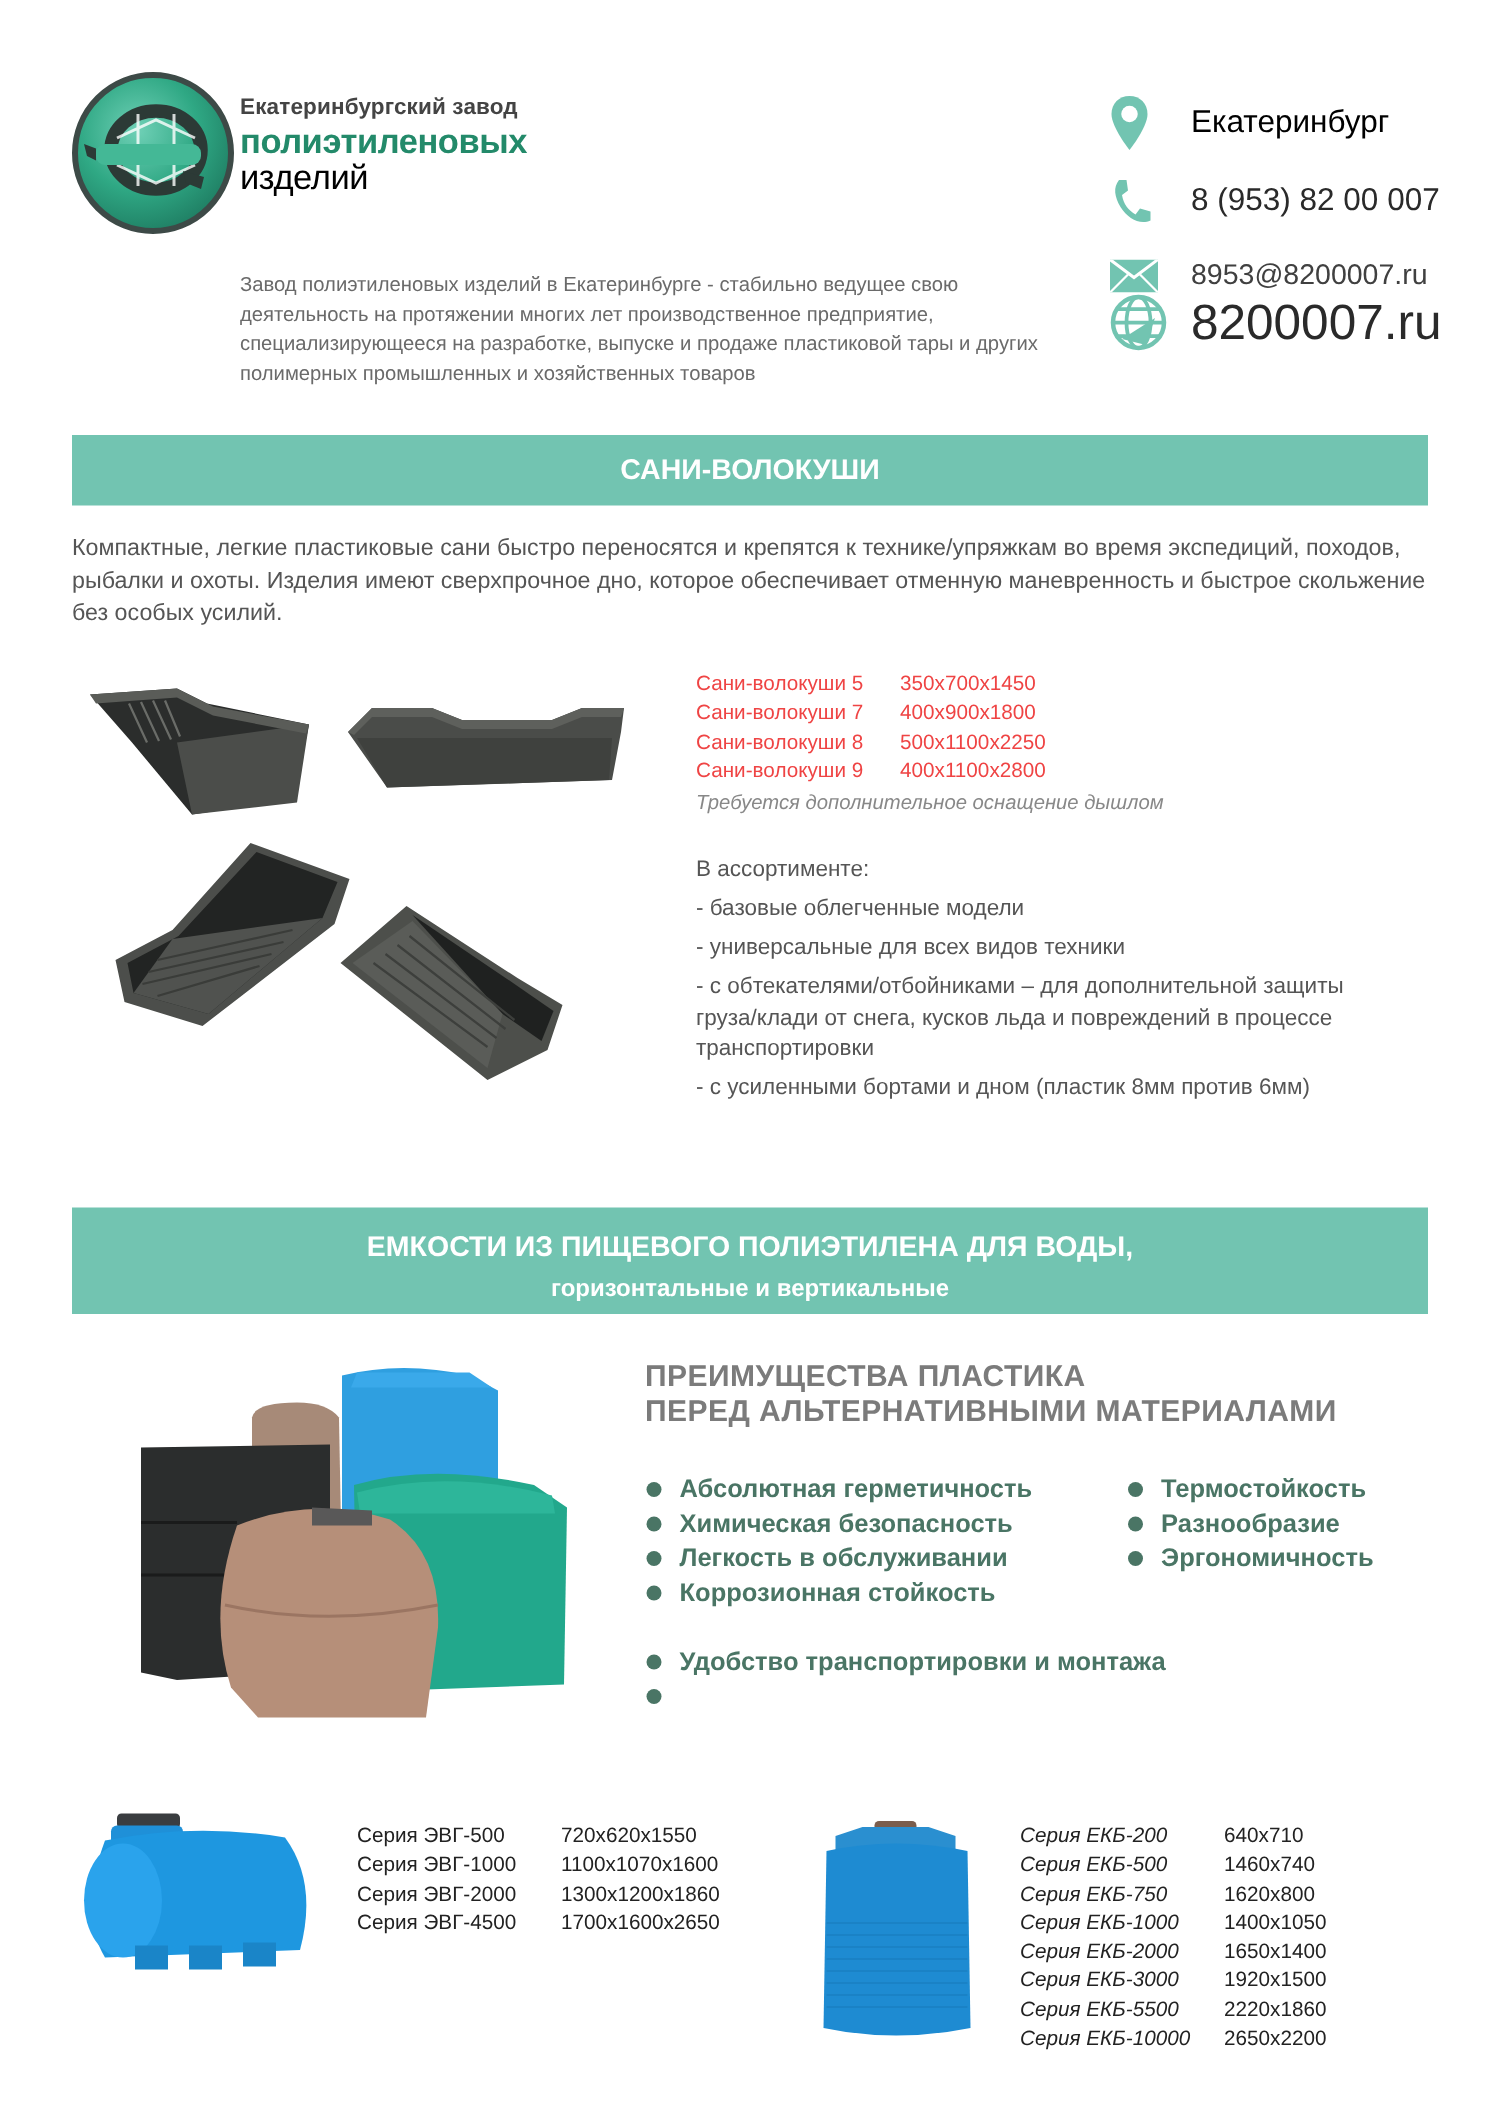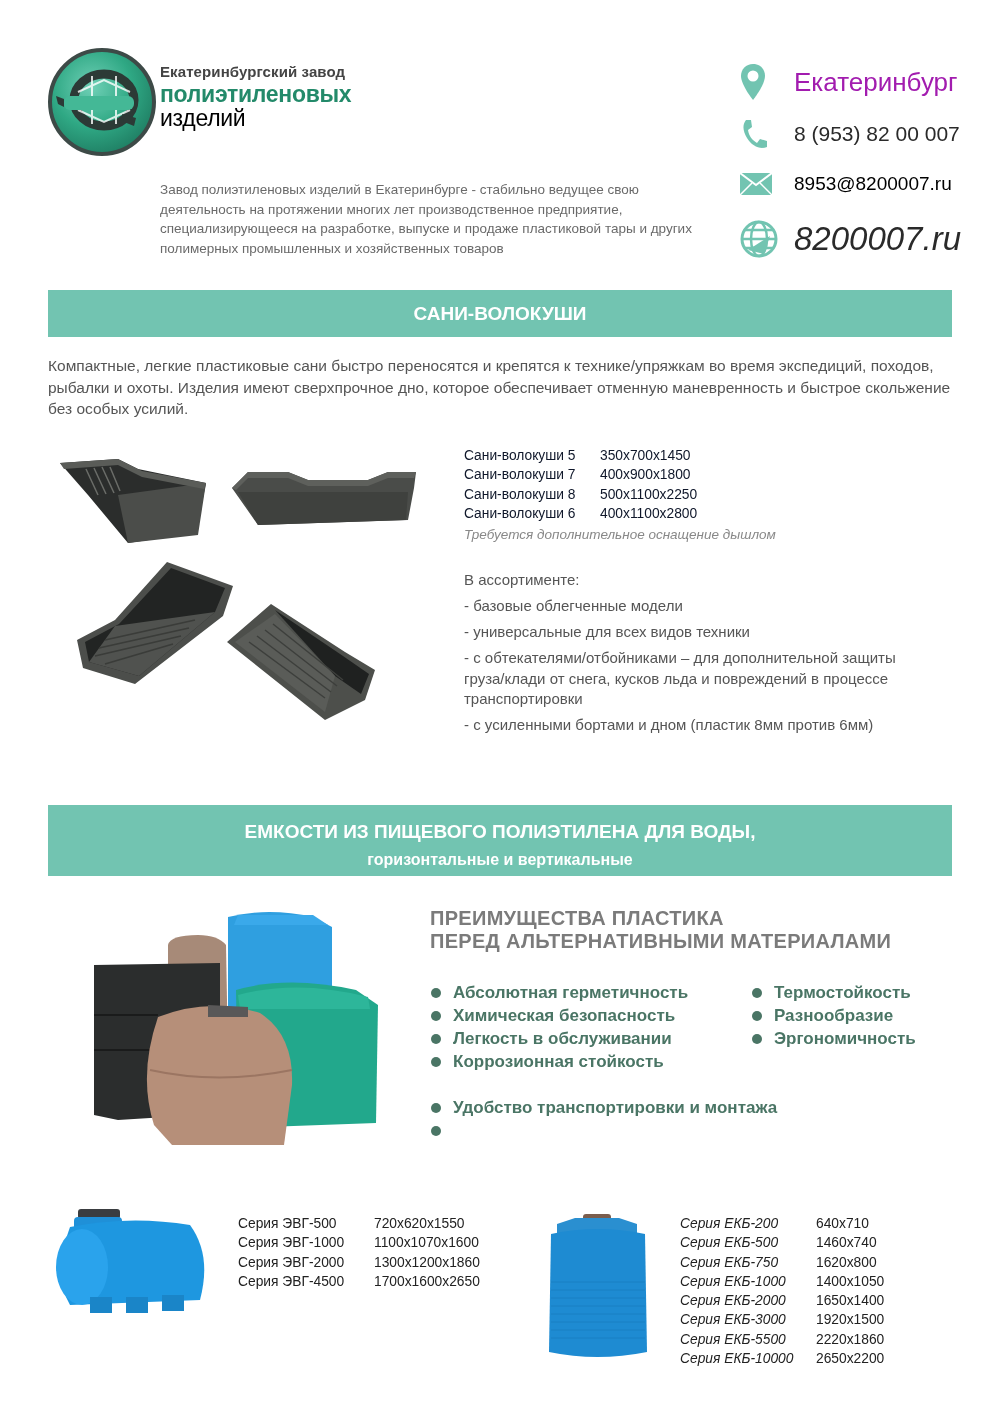--- a/index.html
+++ b/index.html
@@ -17,42 +17,42 @@
   .logo-line2 { left:160px; top:82px; font-size:23px; font-weight:bold; color:#238a6a; line-height:24px; letter-spacing:-0.3px; }
   .logo-line3 { left:160px; top:106px; font-size:23px; font-weight:normal; color:#000000; line-height:24px; letter-spacing:-0.3px; }
 
   
   .intro { left:160px; top:180px; width:560px; font-size:13.5px; line-height:19.5px; color:#6a6a6a; }
 
   
   .contact-row { left:740px; display:flex; align-items:center; }
   .contact-row .ic { width:40px; height:36px; display:flex; align-items:center; justify-content:flex-start; }
   .c-city { top:64px; }
-  .c-city .txt { font-size:26px; color:#a21caf; margin-left:14px;text-align:center; }
+  .c-city .txt { font-size:21px; color:#000000; margin-left:14px;text-align:center; }
   .c-phone { top:116px; }
   .c-phone .txt { font-size:21px; color:#2a2a2a; margin-left:14px; }
   .c-mail { top:166px; }
-  .c-mail .txt { font-size:19px; color:#000000; margin-left:14px; }
-  .c-web { top:220px;font-style:italic; }
+  .c-mail .txt { font-size:19px; color:#404040; margin-left:14px; }
+  .c-web { top:196px; }
   .c-web .txt { font-size:33px; color:#2a2a2a; margin-left:14px; }
 
   
   .band { left:48px; width:904px; background:#72c4b1; color:#fff; text-align:center; font-weight:bold; }
   .band1 { top:290px; height:47px; line-height:47px; font-size:19px; }
   .band2 { top:805px; height:71px; padding-top:15px; }
   .band2 .t1 { font-size:19px; line-height:24px; }
   .band2 .t2 { font-size:16px; line-height:24px; margin-top:4px; }
 
   .sled-desc { left:48px; top:355px; width:910px; font-size:15.5px; line-height:21.5px; color:#555; }
 
   
   .sled { position:absolute; }
 
   
-  .spec { left:464px; top:446px; font-size:13.8px; line-height:19.3px; color:#0f172a; }
+  .spec { left:464px; top:446px; font-size:13.8px; line-height:19.3px; color:#ef4444; }
   .spec .row { display:flex; }
   .spec .row .name { width:136px; }
   .spec-note { left:464px; top:527px; font-size:13.5px; color:#888;font-style:italic; }
 
   .assort { left:464px; top:570px; width:470px; font-size:15px; color:#555; }
   .assort .head { line-height:20px; margin-bottom:6px; }
   .assort .item { line-height:20.5px; margin-bottom:5.5px; }
 
   
   .adv-title { left:430px; top:907px; font-size:20px; font-weight:bold; color:#7b7b7b; line-height:23px; letter-spacing:0.3px; }
@@ -170,21 +170,21 @@
     </div>
   <div class="row">
       <span class="name">Сани-волокуши 7</span>
       <span>400x900x1800</span>
     </div>
   <div class="row">
       <span class="name">Сани-волокуши 8</span>
       <span>500x1100x2250</span>
     </div>
   <div class="row">
-      <span class="name">Сани-волокуши 6</span>
+      <span class="name">Сани-волокуши 9</span>
       <span>400x1100x2800</span>
     </div>
 </div>
 <div class="abs spec-note">Требуется дополнительное оснащение дышлом</div>
 
 <div class="abs assort">
   <div class="head">В ассортименте:</div>
   <div class="item">- базовые облегченные модели</div>
   <div class="item">- универсальные для всех видов техники</div>
   <div class="item">- с обтекателями/отбойниками – для дополнительной защиты груза/клади от снега, кусков льда и повреждений в процессе транспортировки</div>

